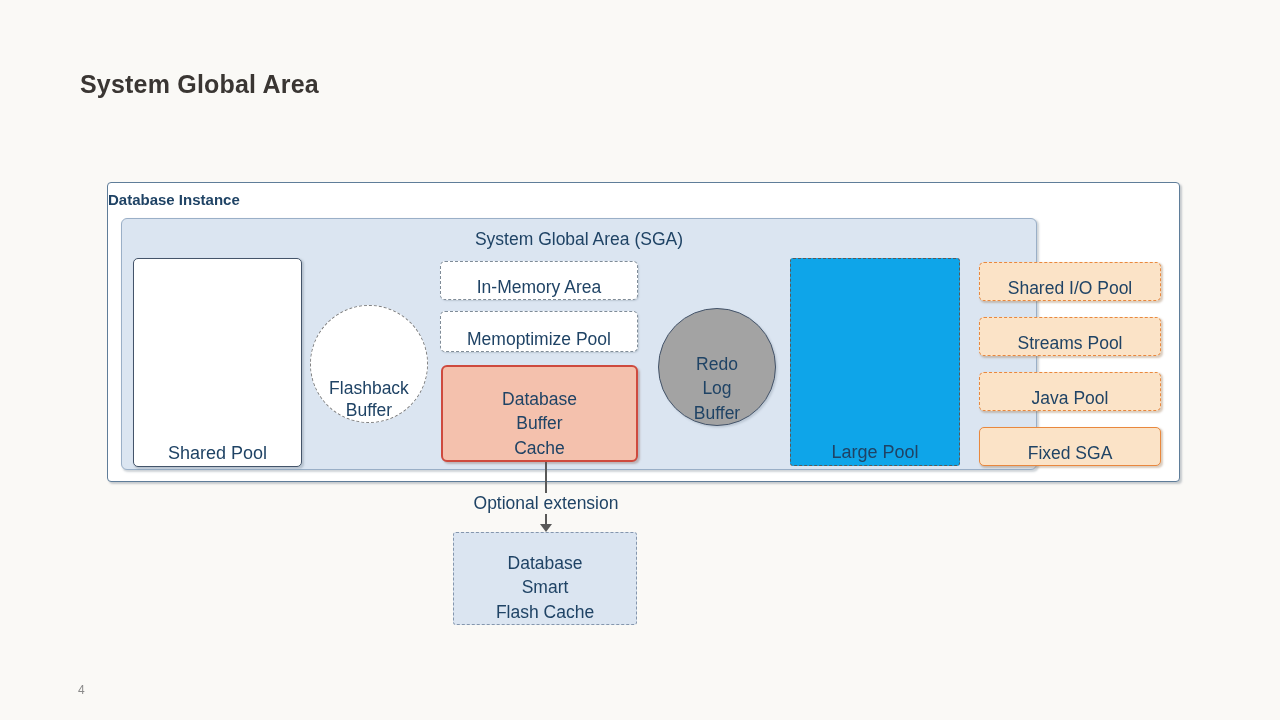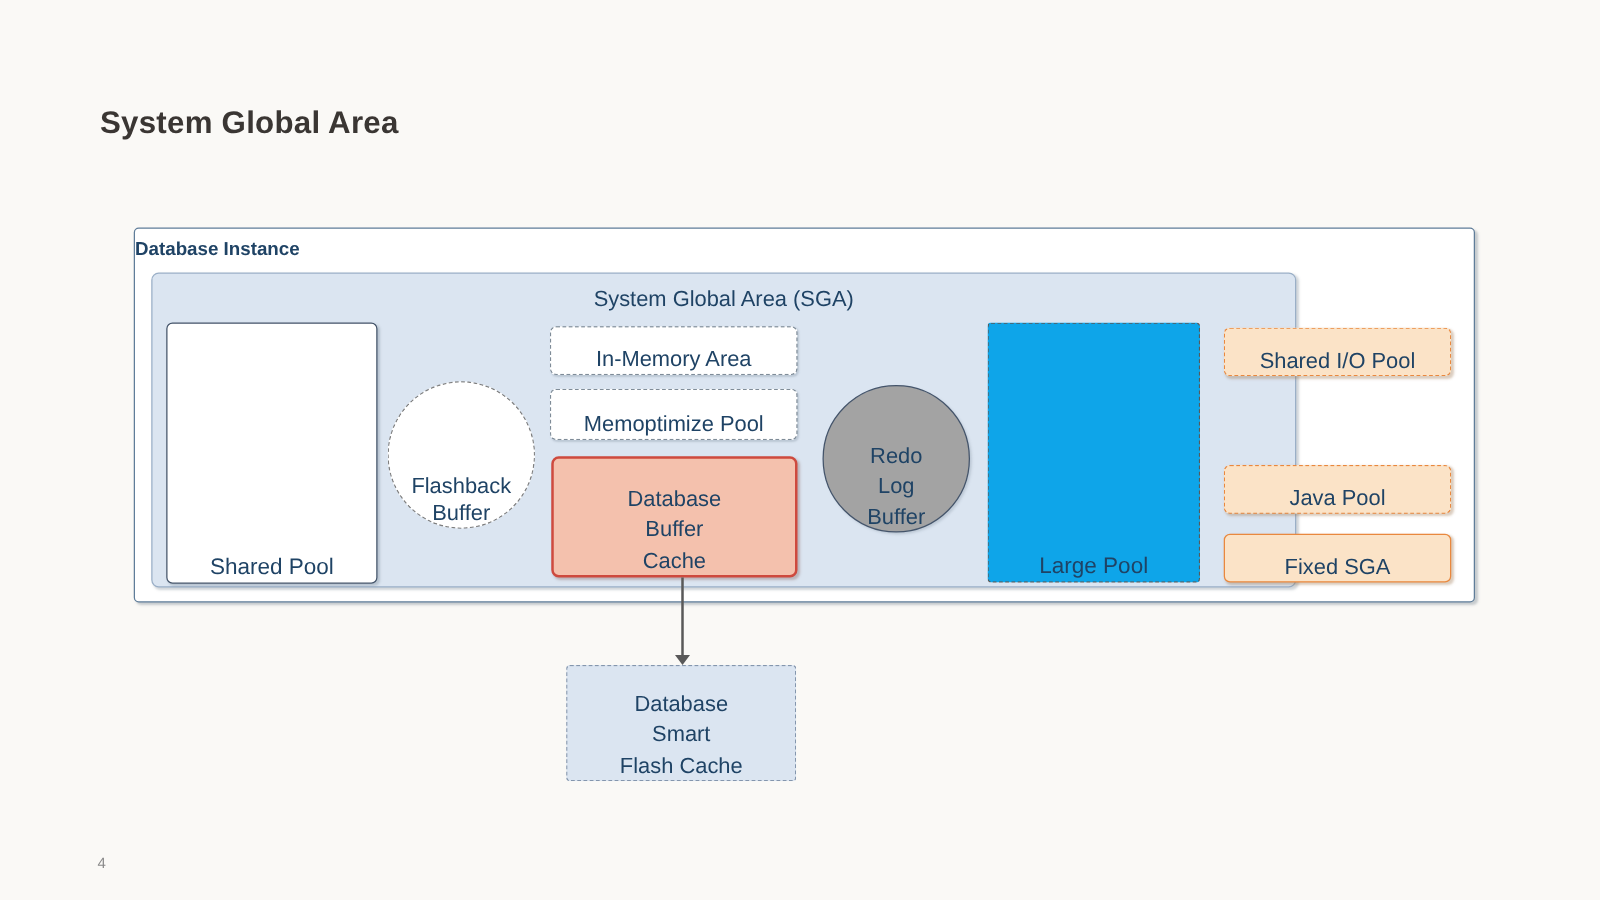--- a/index.html
+++ b/index.html
@@ -14,21 +14,20 @@
   }
 
   .slide-title {
     position: absolute;
     left: 80px;
     top: 70px;
     font-size: 25px;
     font-weight: 700;
     color: #3A3633;
     letter-spacing: 0.2px;
-    margin-top: 14px;
   }
 
   
   .outer-box {
     position: absolute;
     left: 107px;
     top: 182px;
     width: 1073px;
     height: 300px;
     background: #FFFFFF;
@@ -236,32 +235,36 @@
 Buffer</span>
       </div>
 
       <div class="node large-pool">
         <span>Large Pool</span>
       </div>
 
       <div class="node side-pool p0">
         <span>Shared I/O Pool</span>
       </div>
+      <div class="node side-pool p1">
+        <span>Streams Pool</span>
+      </div>
       <div class="node side-pool p2">
         <span>Java Pool</span>
       </div>
       <div class="node side-pool p3">
         <span>Fixed SGA</span>
       </div>
 
     </div>
   </div>
 
   <div class="connector-line"></div>
   <div class="down-arrow"></div>
+  <div class="optional-label">Optional extension</div>
 
   <div class="node flash-cache">
     <span class="multiline">Database
 Smart
 Flash Cache</span>
   </div>
 
   <div class="page-number">4</div>
 
 </div>

